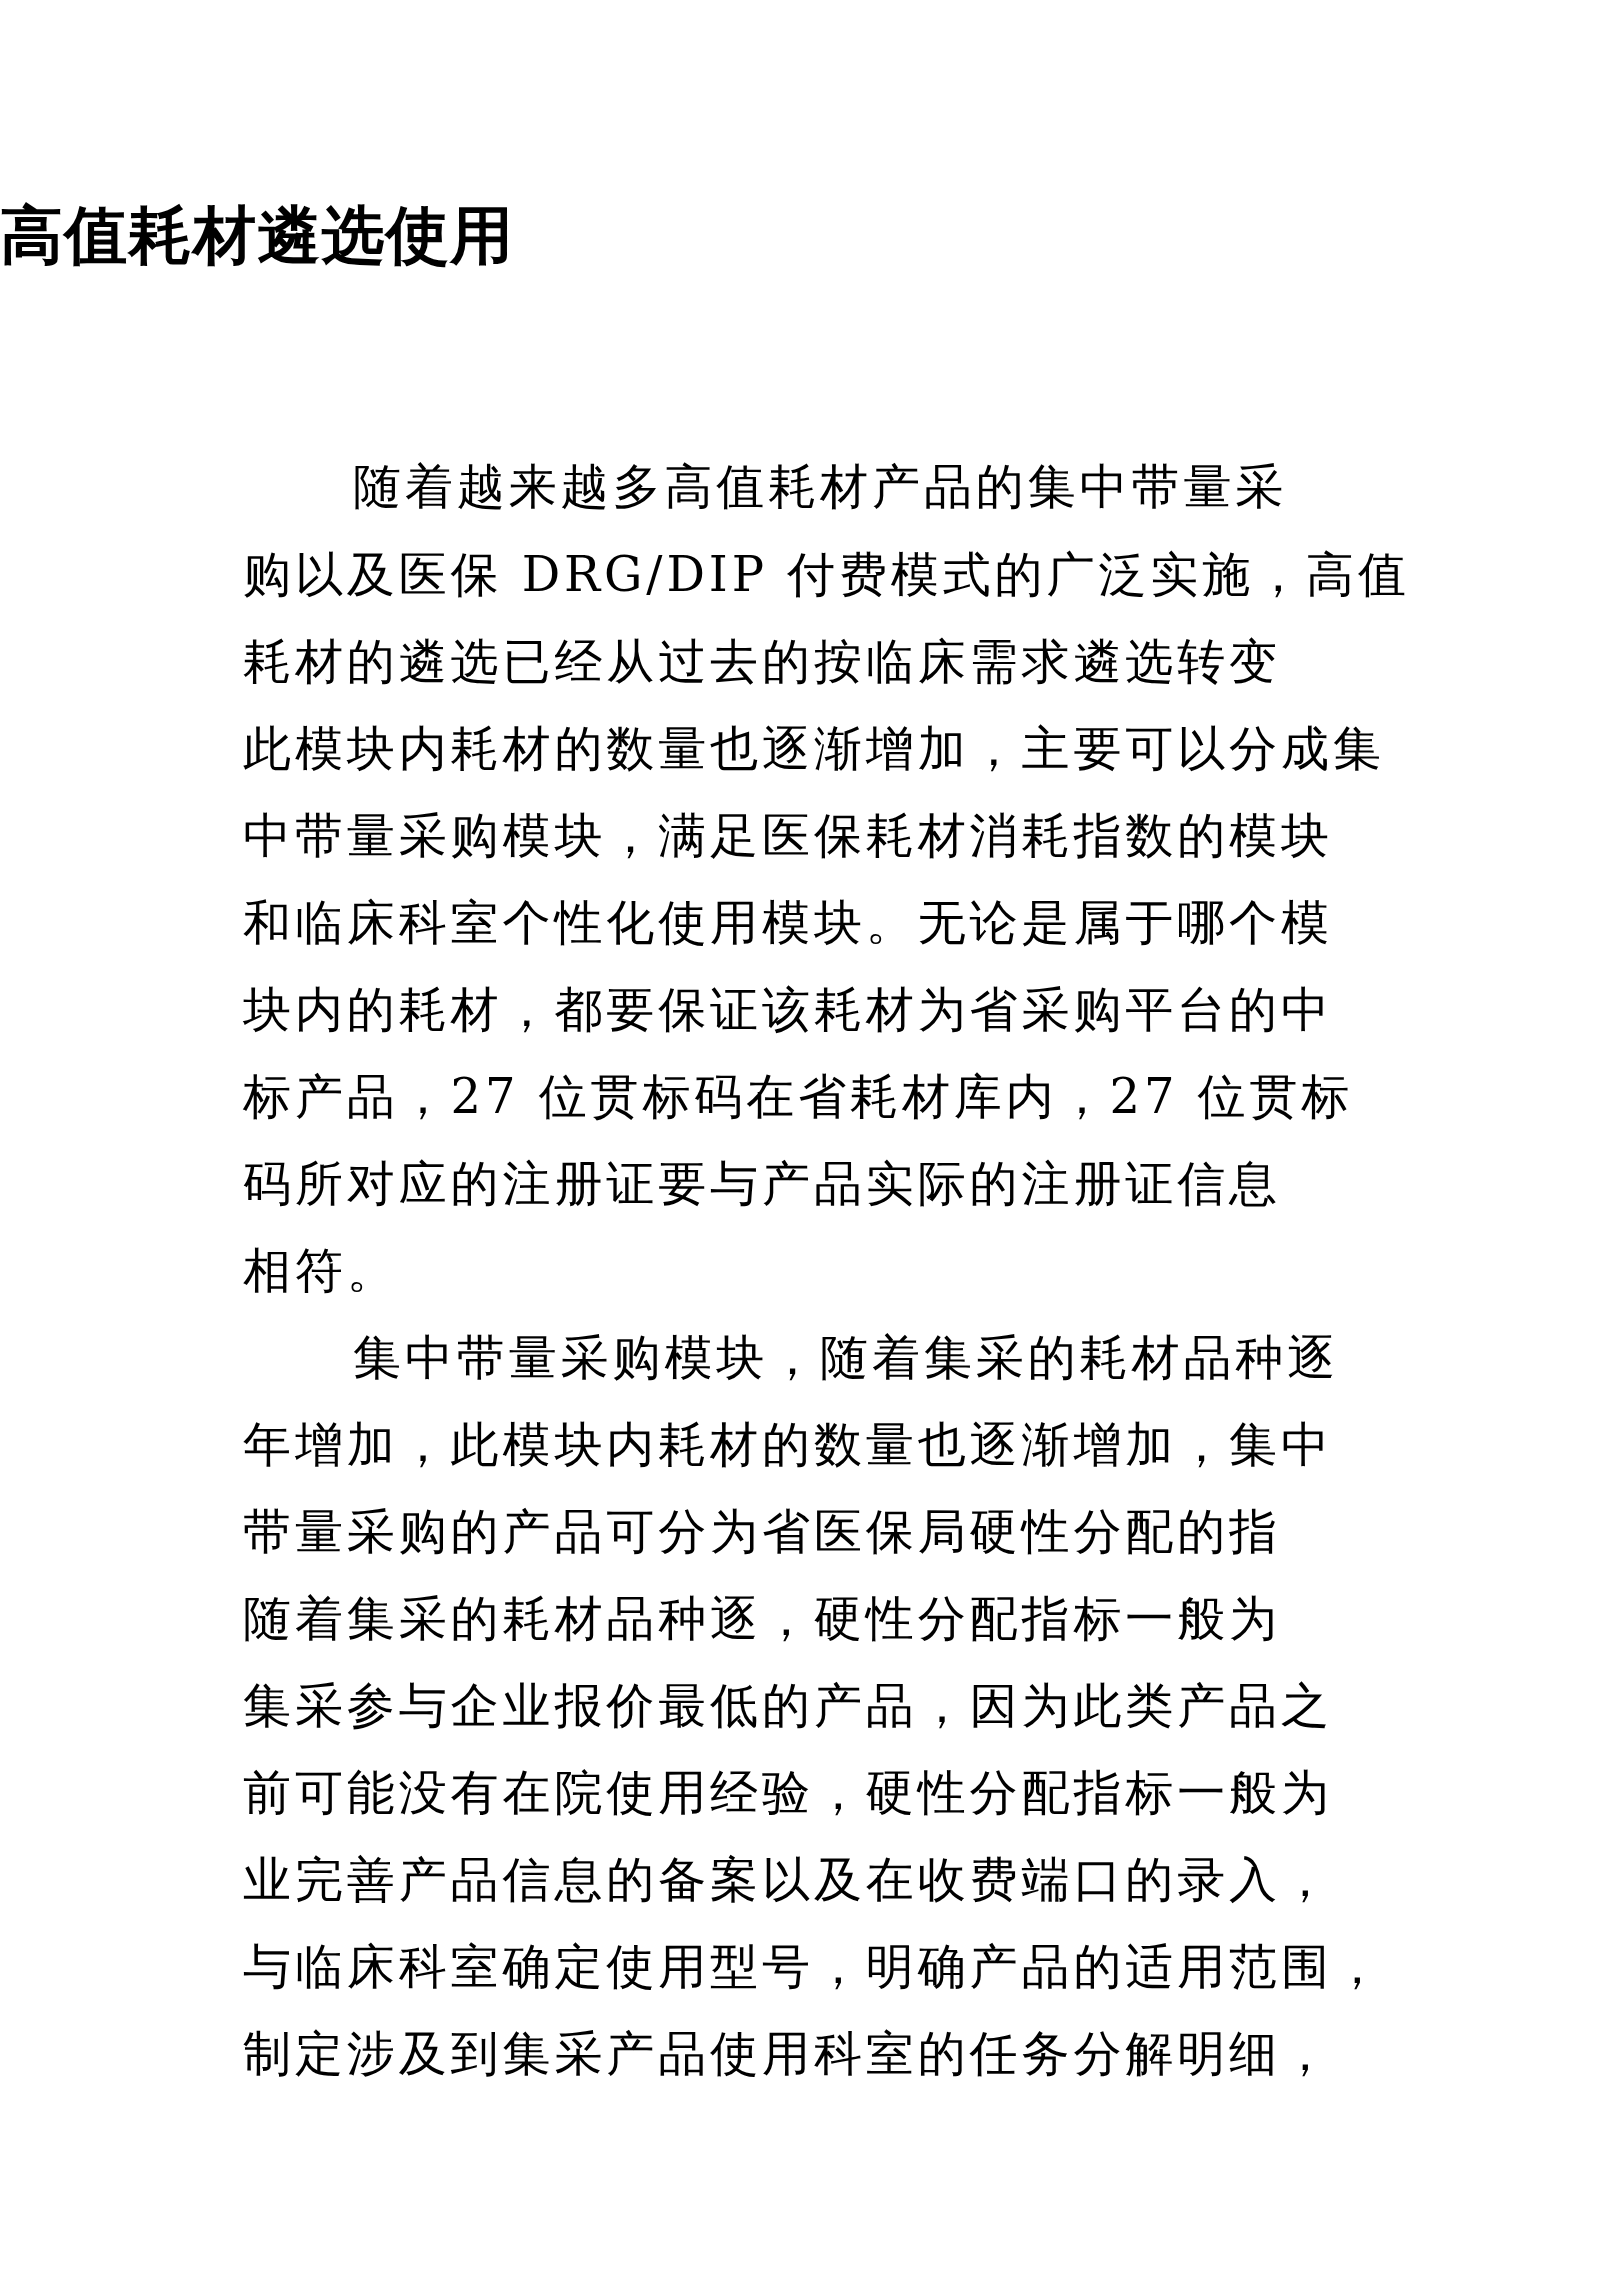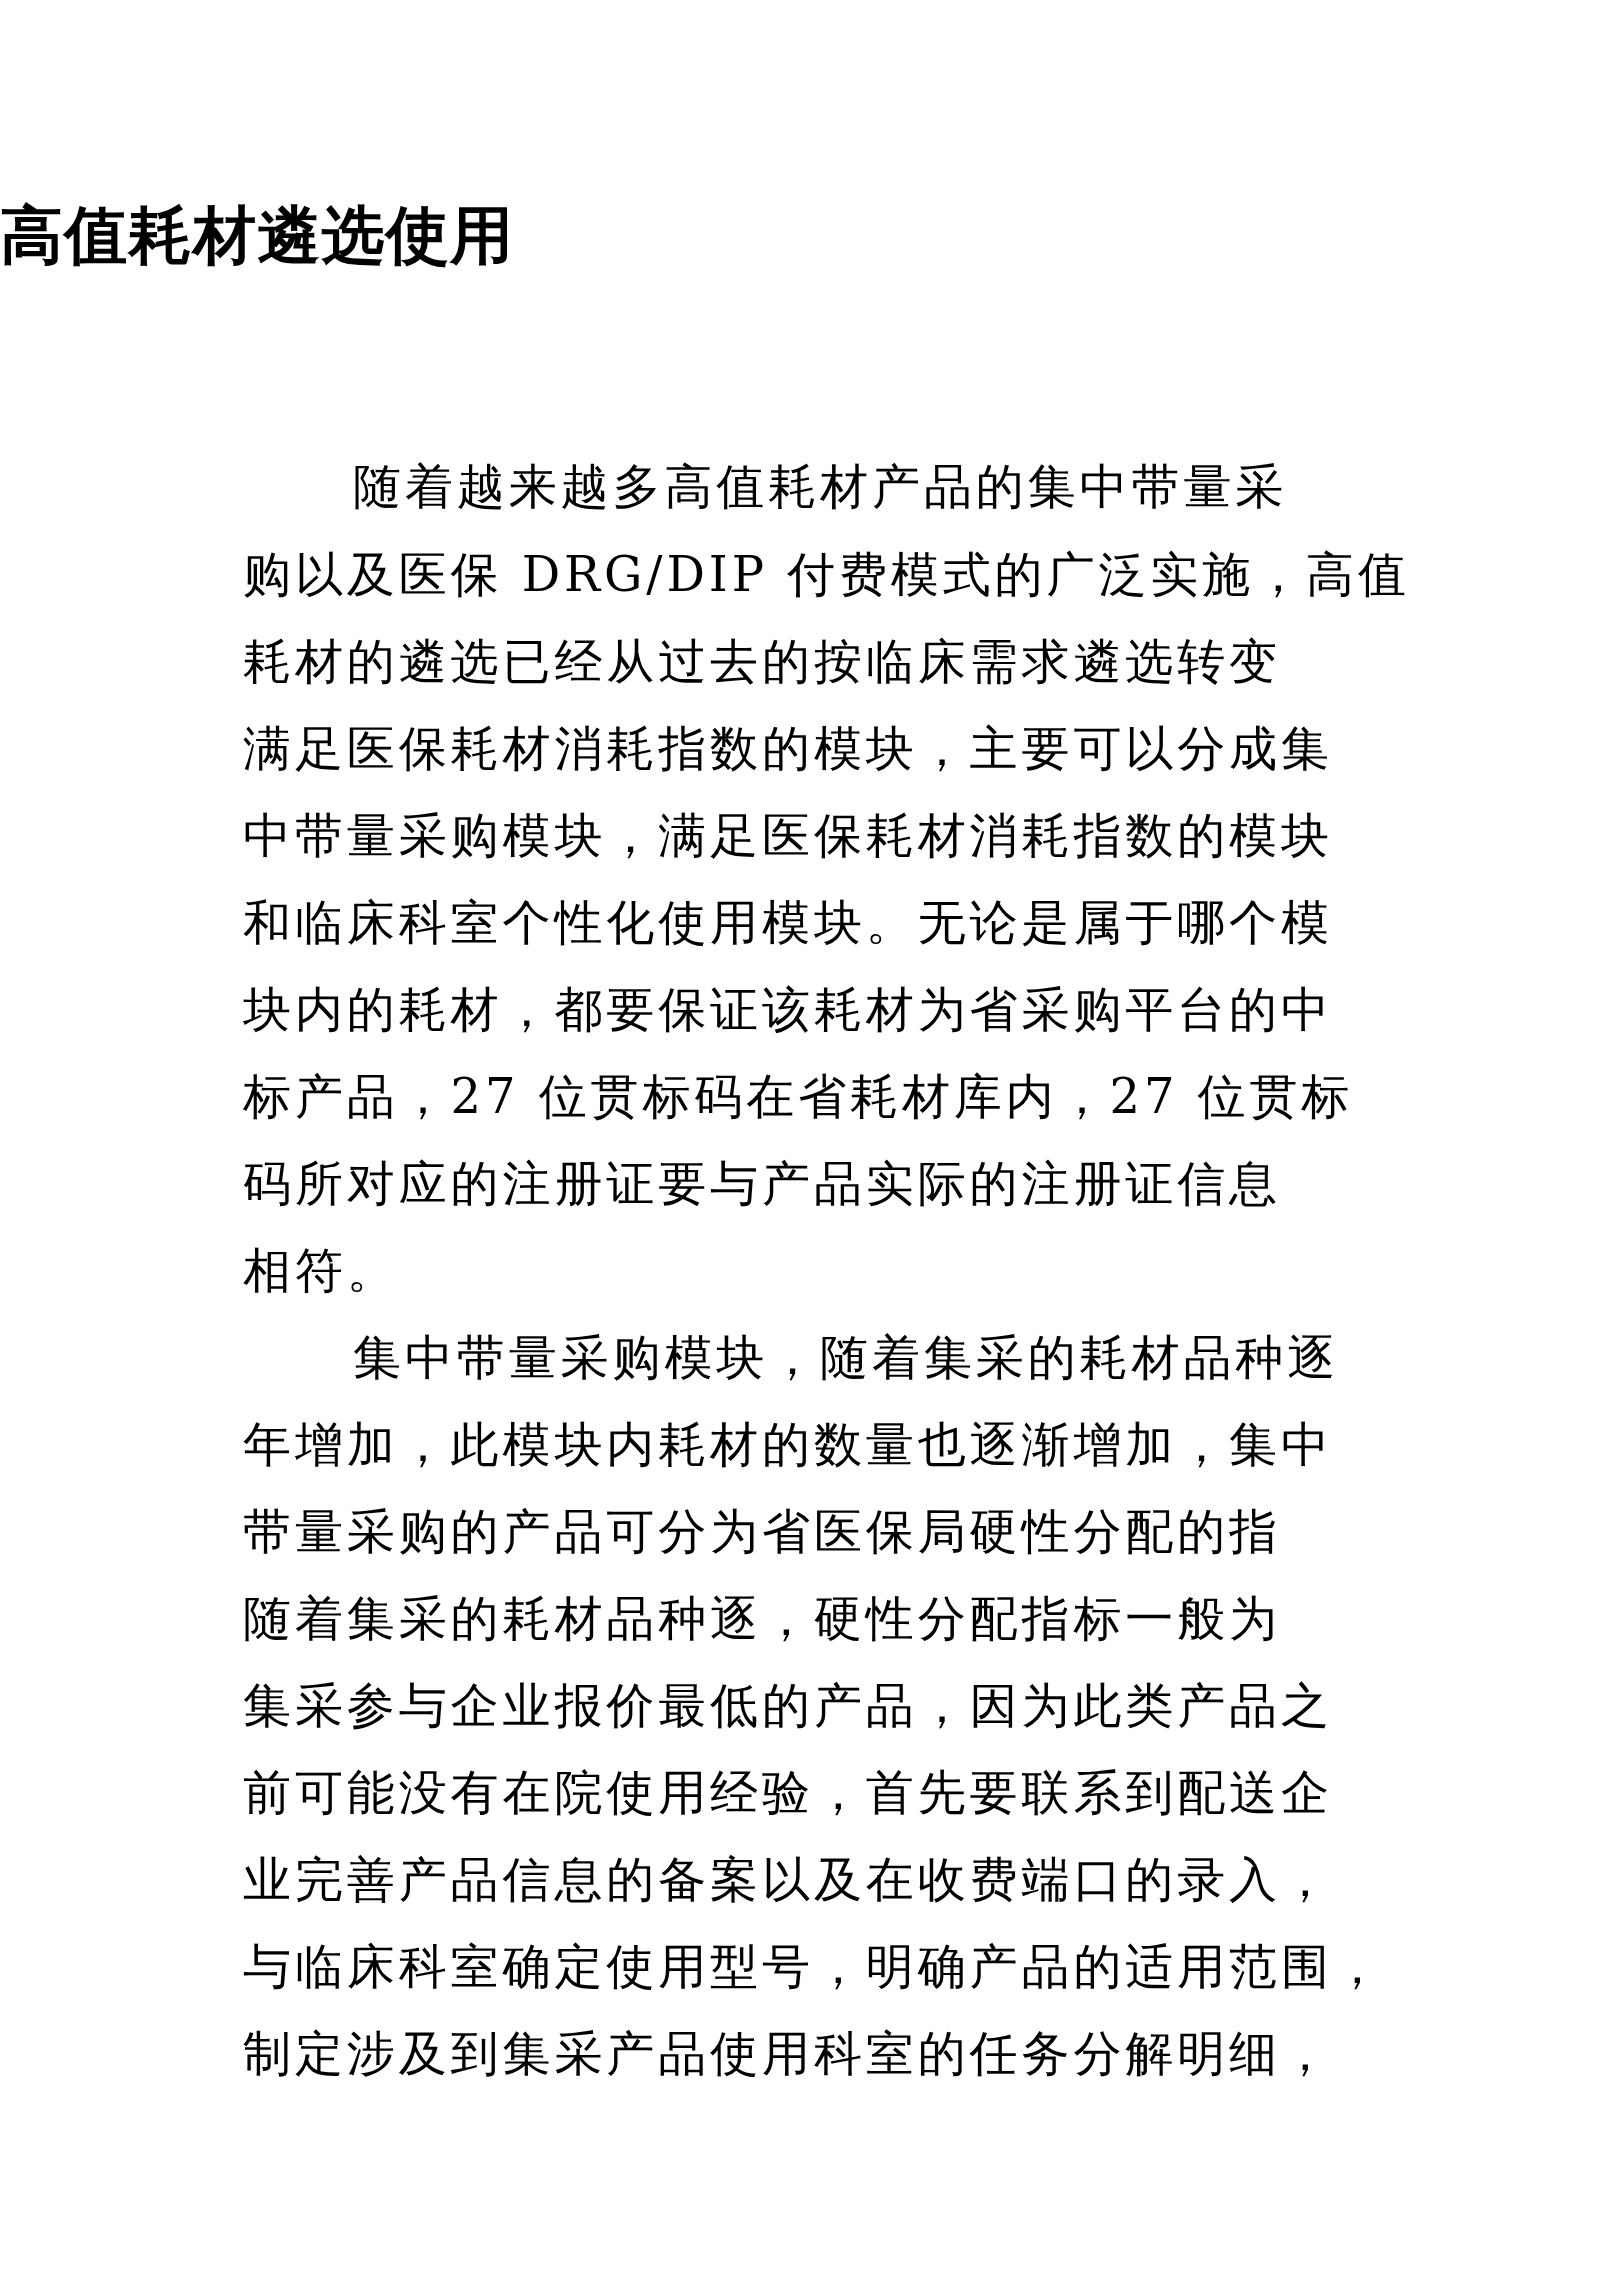--- a/index.html
+++ b/index.html
@@ -54,35 +54,35 @@
 <body>
 
 <div class="page">
 
   <h1 class="title l1">高值耗材遴选使用</h1>
 
   <div>
     <div class="body-line indent" style="top:425px">随着越来越多高值耗材产品的集中带量采</div>
     <div class="body-line" style="top:513px">购以及医保 DRG/DIP 付费模式的广泛实施，高值</div>
     <div class="body-line" style="top:600px">耗材的遴选已经从过去的按临床需求遴选转变</div>
-    <div class="body-line" style="top:687px">满足医保耗材消耗指数的模块，主要可以分成集</div>
+    <div class="body-line" style="top:687px">此模块内耗材的数量也逐渐增加，主要可以分成集</div>
     <div class="body-line" style="top:774px">中带量采购模块，满足医保耗材消耗指数的模块</div>
     <div class="body-line" style="top:861px">和临床科室个性化使用模块。无论是属于哪个模</div>
     <div class="body-line" style="top:948px">块内的耗材，都要保证该耗材为省采购平台的中</div>
     <div class="body-line" style="top:1035px">标产品，27 位贯标码在省耗材库内，27 位贯标</div>
     <div class="body-line" style="top:1122px">码所对应的注册证要与产品实际的注册证信息</div>
     <div class="body-line" style="top:1209px">相符。</div>
   </div>
 
   <div>
     <div class="body-line indent" style="top:1296px">集中带量采购模块，随着集采的耗材品种逐</div>
     <div class="body-line" style="top:1383px">年增加，此模块内耗材的数量也逐渐增加，集中</div>
     <div class="body-line" style="top:1470px">带量采购的产品可分为省医保局硬性分配的指</div>
     <div class="body-line" style="top:1557px">随着集采的耗材品种逐，硬性分配指标一般为</div>
     <div class="body-line" style="top:1644px">集采参与企业报价最低的产品，因为此类产品之</div>
-    <div class="body-line" style="top:1731px">前可能没有在院使用经验，首先要联系到配送企</div>
+    <div class="body-line" style="top:1731px">前可能没有在院使用经验，硬性分配指标一般为</div>
     <div class="body-line" style="top:1818px">业完善产品信息的备案以及在收费端口的录入，</div>
     <div class="body-line" style="top:1905px">与临床科室确定使用型号，明确产品的适用范围，</div>
     <div class="body-line" style="top:1992px">制定涉及到集采产品使用科室的任务分解明细，</div>
   </div>
 
 </div>
 
 
 </body></html>

